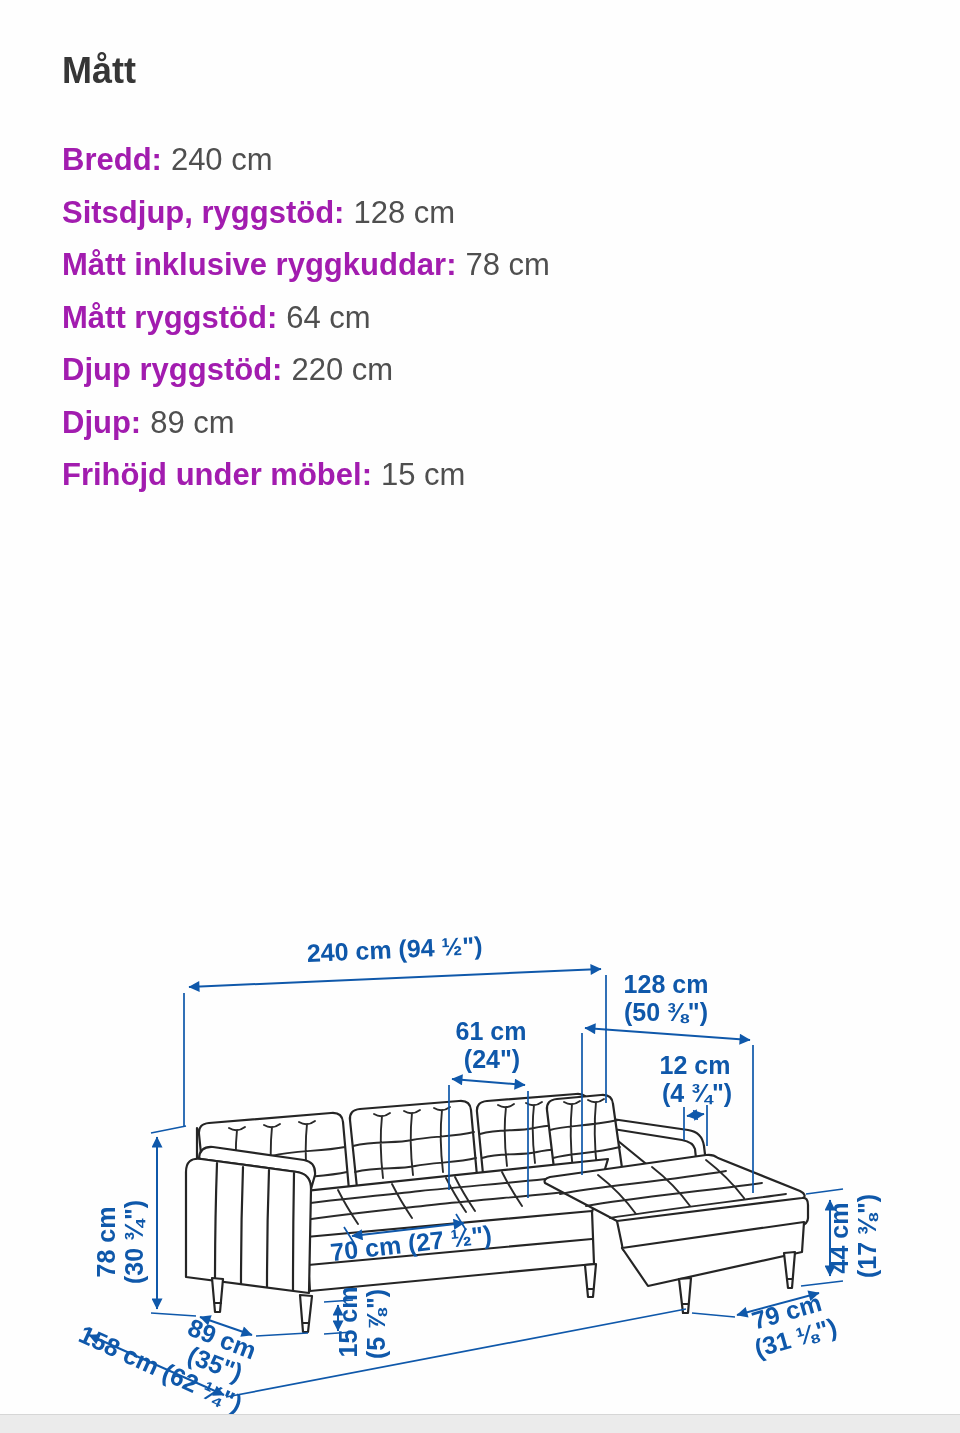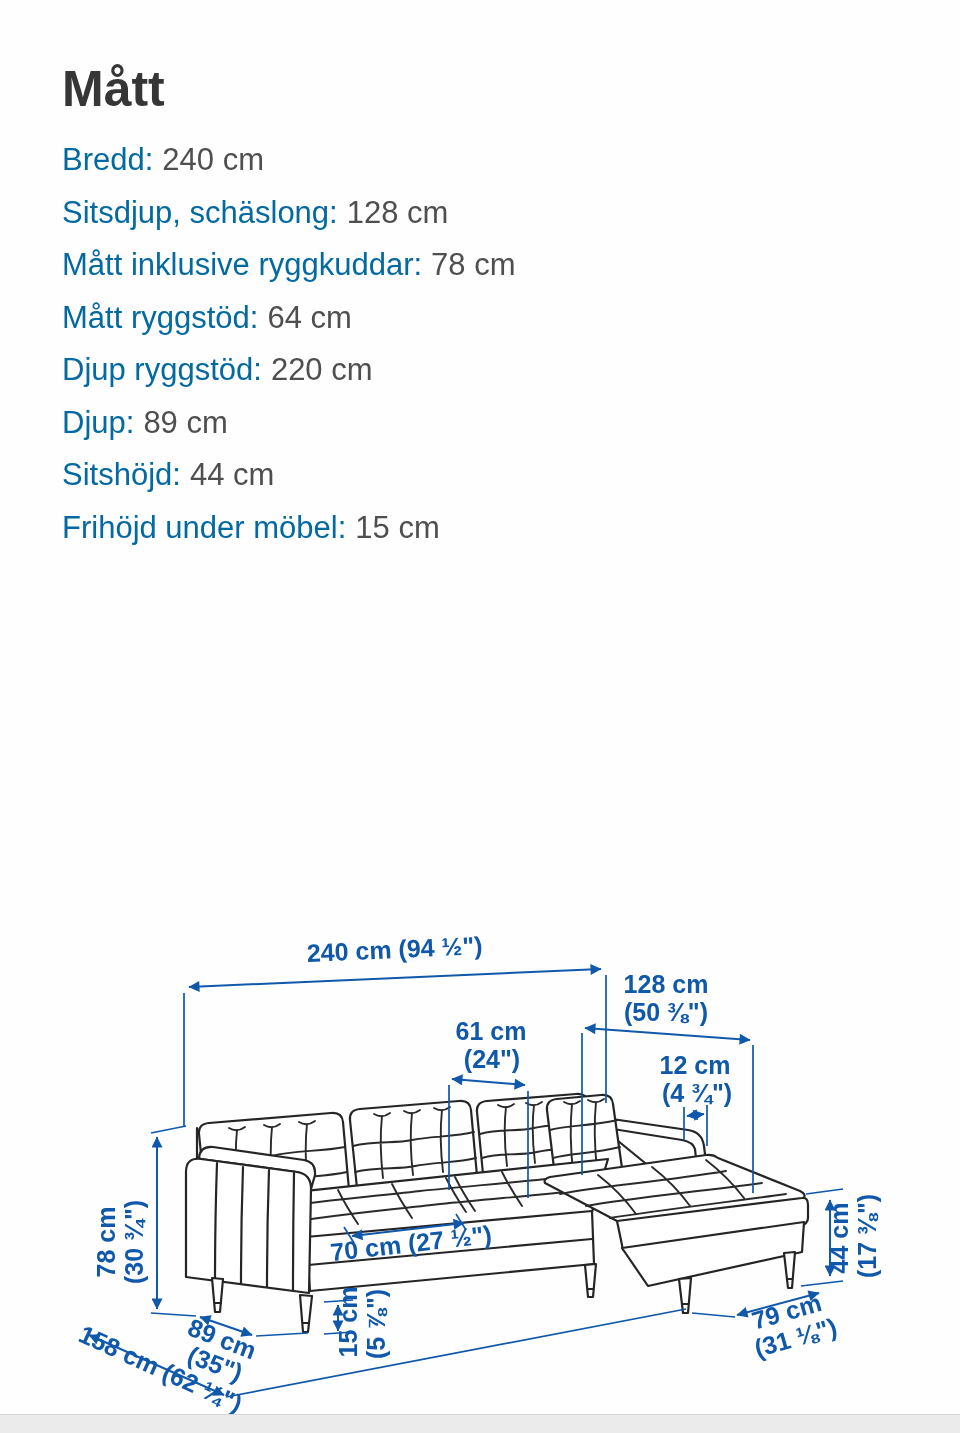--- a/index.html
+++ b/index.html
@@ -3,28 +3,28 @@
 <meta charset="utf-8">
 <style>
   html,body{margin:0;padding:0;background:#888;}
   #page{
     position:relative; width:960px; height:1433px; background:#fefefe;
     overflow:hidden; font-family:"Liberation Sans","DejaVu Sans",sans-serif;
     margin:0 auto;
   }
   #page-title{
     position:absolute; left:62px; top:26px;
-    font-size:50px; font-weight:700; color:#363636; letter-spacing:0;
+    font-size:36px; font-weight:700; color:#363636; letter-spacing:0;
   }
   #measure-list{
     position:absolute; left:62px; top:134px; right:40px;
     list-style:none; margin:0; padding:0;
     font-size:31px; line-height:52.5px; color:#4a4a4a;
   }
-  #measure-list .lbl{ font-weight:400; color:#0369a1; }
+  #measure-list .lbl{ font-weight:700; color:#a21caf; }
   #measure-list .val{ font-weight:400; color:#4f4f4f; margin-left:9px;text-align:right; }
   #diagram{ position:absolute; left:0; top:930px; width:960px; height:485px; }
   .dim{ stroke:#0f58aa; stroke-width:2; fill:none; }
   .ext{ stroke:#0f58aa; stroke-width:1.7; fill:none; }
   .dlabel{
     font-family:"Liberation Sans","DejaVu Sans",sans-serif;
     font-size:25px; font-weight:700; fill:#0f58aa; text-anchor:middle;
   }
   .so{ stroke:#252525; stroke-width:2.2; fill:none; stroke-linecap:round; stroke-linejoin:round; }
   .sf{ stroke:#252525; stroke-width:2.2; fill:#ffffff; stroke-linecap:round; stroke-linejoin:round; }
@@ -36,26 +36,25 @@
 </style>
 </head>
 <body>
 
 <div id="page">
 
   <h1 id="page-title">Mått</h1>
 
   <ul id="measure-list">
     <li><span class="lbl">Bredd:</span><span class="val">240 cm</span></li>
-    <li><span class="lbl">Sitsdjup, schäslong:</span><span class="val">128 cm</span></li>
+    <li><span class="lbl">Sitsdjup, ryggstöd:</span><span class="val">128 cm</span></li>
     <li><span class="lbl">Mått inklusive ryggkuddar:</span><span class="val">78 cm</span></li>
     <li><span class="lbl">Mått ryggstöd:</span><span class="val">64 cm</span></li>
     <li><span class="lbl">Djup ryggstöd:</span><span class="val">220 cm</span></li>
     <li><span class="lbl">Djup:</span><span class="val">89 cm</span></li>
-    <li><span class="lbl">Sitshöjd:</span><span class="val">44 cm</span></li>
     <li><span class="lbl">Frihöjd under möbel:</span><span class="val">15 cm</span></li>
   </ul>
 
   <svg id="diagram" viewBox="0 930 960 485" width="960" height="485" xmlns="http://www.w3.org/2000/svg">
     <defs>
       <marker id="ah" viewBox="0 0 10 10" refX="9.5" refY="5" markerWidth="13" markerHeight="11" markerUnits="userSpaceOnUse" orient="auto-start-reverse">
         <path d="M0,0 L10,5 L0,10 Z" fill="#0f58aa"></path>
       </marker>
     </defs>
 

